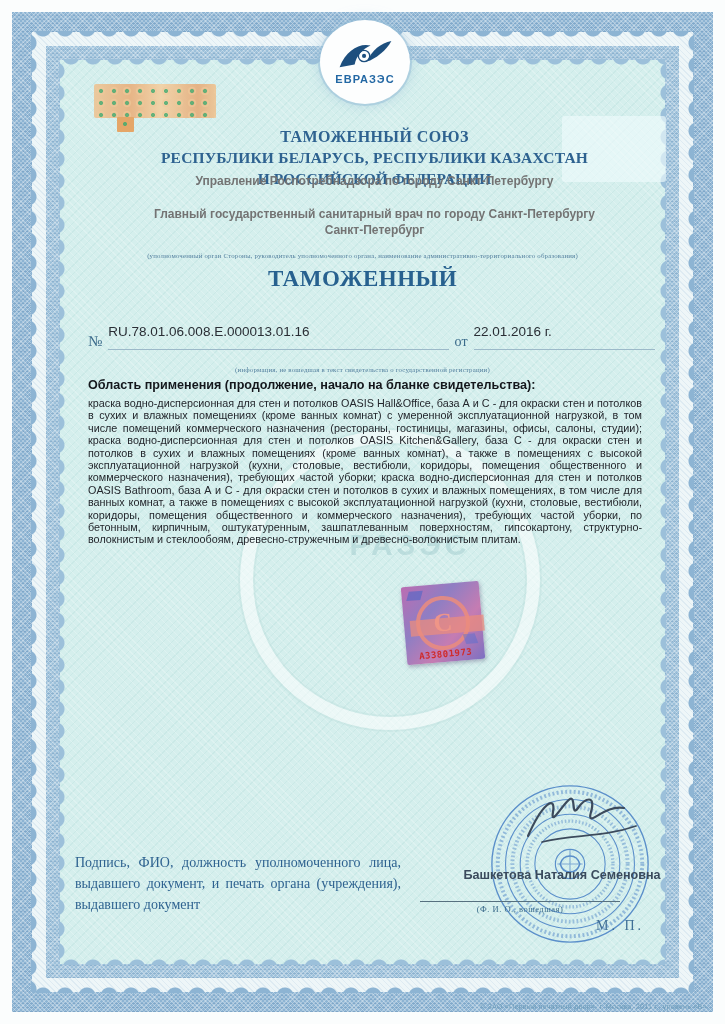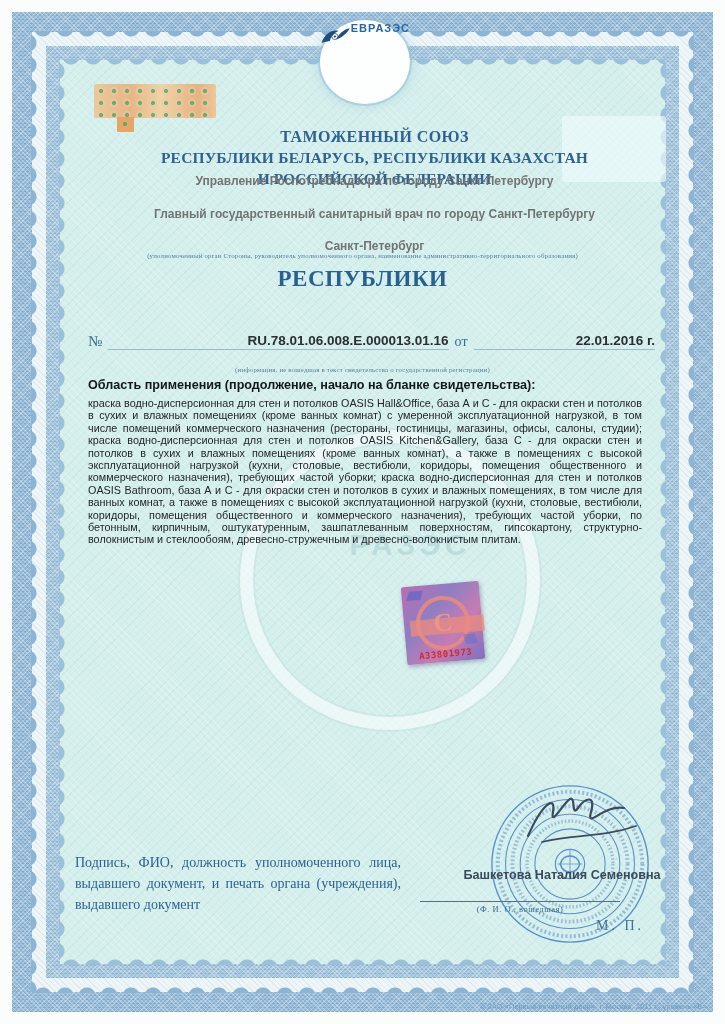--- a/index.html
+++ b/index.html
@@ -39,21 +39,21 @@
   .on-content .sc.t { background-image:radial-gradient(circle 9px at 11px -3px, #9cc0da 8px, transparent 9px); }
   .on-content .sc.b { background-image:radial-gradient(circle 9px at 11px 12px, #9cc0da 8px, transparent 9px); }
   .on-content .sc.l { background-image:radial-gradient(circle 9px at -3px 11px, #9cc0da 8px, transparent 9px); }
   .on-content .sc.r { background-image:radial-gradient(circle 9px at 12px 11px, #9cc0da 8px, transparent 9px); }
 
   
   .emblem {
     position:absolute; left:320px; top:20px; width:90px; height:84px;
     background:#fdfefe; border-radius:50%;
     box-shadow:0 0 0 2px rgba(150,190,215,.5), 0 0 14px rgba(150,190,215,.6);
-    display:flex; flex-direction:row; align-items:flex-start; justify-content:center;
+    display:flex; flex-direction:column; align-items:center; justify-content:center;
   }
   .emblem svg { width:58px; height:32px; display:block; }
   .emblem .lbl { font-weight:bold; font-size:11px; letter-spacing:1px; color:#2368a4; margin-top:2px; }
 
   
   .holo-strip {
     position:absolute; left:94px; top:84px; width:122px; height:34px;
     background:linear-gradient(90deg,#ecc79a,#e8b382 30%,#f2d2a6 55%,#e6b080 85%,#edc596);
     background-color:#eaba8c; border-radius:2px; opacity:.95;
   }
@@ -75,40 +75,40 @@
   
   .hdr { position:absolute; left:60px; right:60px; top:128px; text-align:center;
          font-family:"Liberation Serif","DejaVu Serif",serif; color:#2e6290;padding-left:24px; }
   .hdr .h1 { font-size:16px; font-weight:bold; letter-spacing:.4px; }
   .hdr .h2 { font-size:15.5px; font-weight:bold; letter-spacing:.2px; margin-top:3px; }
   .hdr .h3 { font-size:15.5px; font-weight:bold; margin-top:3px; }
   .hdr .org { font-family:"Liberation Sans","DejaVu Sans",sans-serif; color:#737373;
               font-size:12px; font-weight:bold; }
   .hdr .org.o1 { margin-top:-14px; }
   .hdr .org.o2 { margin-top:19px; }
-  .hdr .org.o3 { margin-top:18px; }
+  .hdr .org.o3 { margin-top:2px; }
   .note-sm { position:absolute; left:70px; right:70px; text-align:center;
              font-family:"Liberation Serif","DejaVu Serif",serif;
              font-size:6.8px; color:#55809f; letter-spacing:.2px; }
   .org-note { top:252px; }
 
   
   .title { position:absolute; left:40px; right:40px; top:266px; text-align:center;
            font-family:"Liberation Serif","DejaVu Serif",serif; color:#27618f; font-weight:bold; }
   .title .t1 { font-size:23px; letter-spacing:.5px; }
   .title .t2 { font-size:21.5px; letter-spacing:.2px; margin-top:4px; }
 
   
   .numrow { position:absolute; left:88px; right:70px; top:320px; height:30px;
             display:flex; align-items:flex-end; }
   .numrow .lab { font-family:"Liberation Serif","DejaVu Serif",serif; color:#3a6a8a;
                  font-size:15px; padding:0 6px 0 0; }
   .numrow .lab.ot { font-size:14px; padding:0 6px; }
-  .numrow .fill { flex:1.35; border-bottom:1px solid #9cb9c9; text-align:right;
-                  font-size:13.5px; color:#2a2e35; font-weight:bold; padding-bottom:1px; }
+  .numrow .fill { flex:1.35; border-bottom:1px solid #9cb9c9; text-align:left;
+                  font-size:13.5px; color:#2a2e35; font-weight:normal; padding-bottom:10px; }
   .numrow .fill.date { flex:0.72; }
 
   
   .body-note { top:366px; }
   .body-heading { position:absolute; left:88px; width:560px; top:378px;
                   font-size:12.6px; font-weight:bold; color:#14171c; }
   .body-par { position:absolute; left:88px; width:554px; top:397px;
               font-size:10.8px; line-height:12.4px; text-align:justify; color:#23262c; }
 
   
@@ -203,21 +203,21 @@
     <div class="h1">ТАМОЖЕННЫЙ СОЮЗ</div>
     <div class="h2">РЕСПУБЛИКИ БЕЛАРУСЬ, РЕСПУБЛИКИ КАЗАХСТАН</div>
     <div class="h3">И РОССИЙСКОЙ ФЕДЕРАЦИИ</div>
     <div class="org o1">Управление Роспотребнадзора по городу Санкт-Петербургу</div>
     <div class="org o2">Главный государственный санитарный врач по городу Санкт-Петербургу</div>
     <div class="org o3">Санкт-Петербург</div>
   </div>
   <div class="note-sm org-note">(уполномоченный орган Стороны, руководитель уполномоченного органа, наименование административно-территориального образования)</div>
 
   <div class="title">
-    <div class="t1">РЕСПУБЛИКИ</div>
+    <div class="t1">ТАМОЖЕННЫЙ</div>
   </div>
 
   <div class="numrow">
     <span class="lab">№</span>
     <span class="fill">RU.78.01.06.008.Е.000013.01.16</span>
     <span class="lab ot">от</span>
     <span class="fill date">22.01.2016 г.</span>
   </div>
 
   <div class="note-sm body-note">(информация, не вошедшая в текст свидетельства о государственной регистрации)</div>

